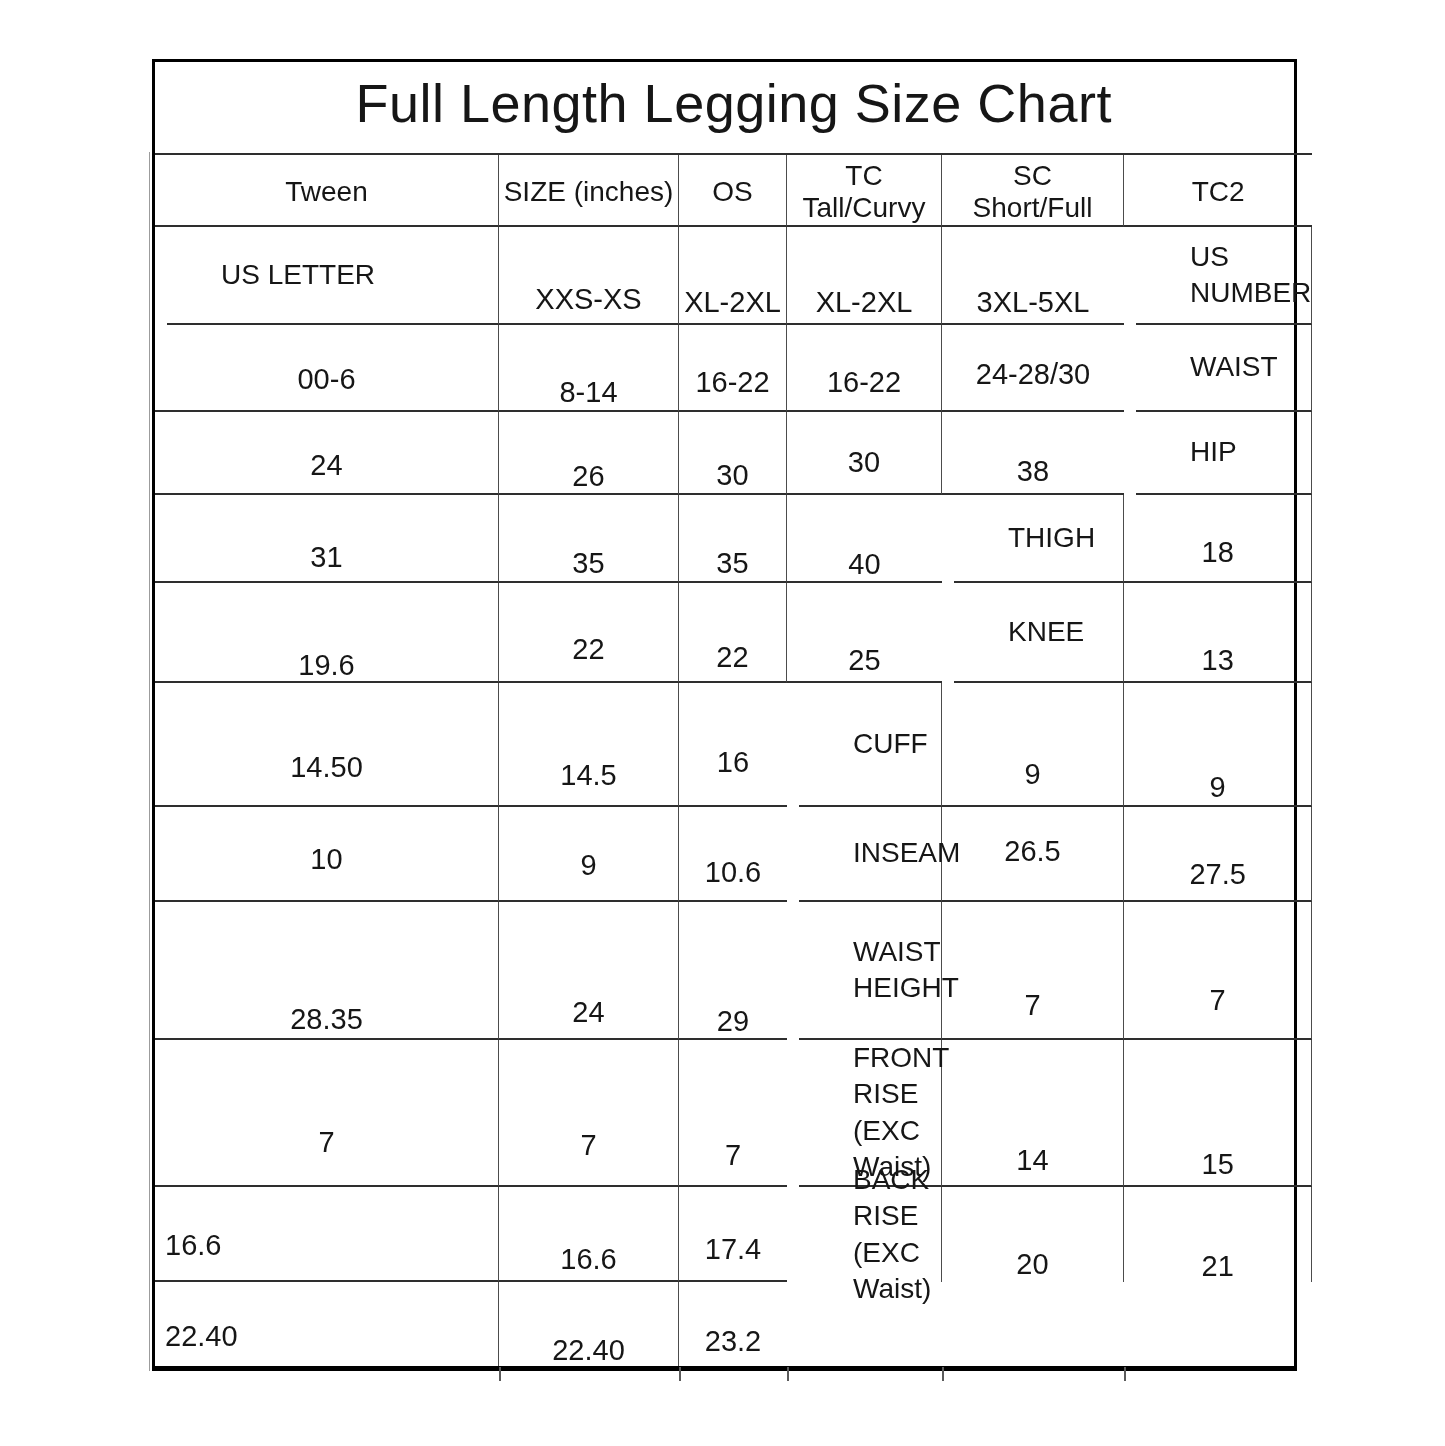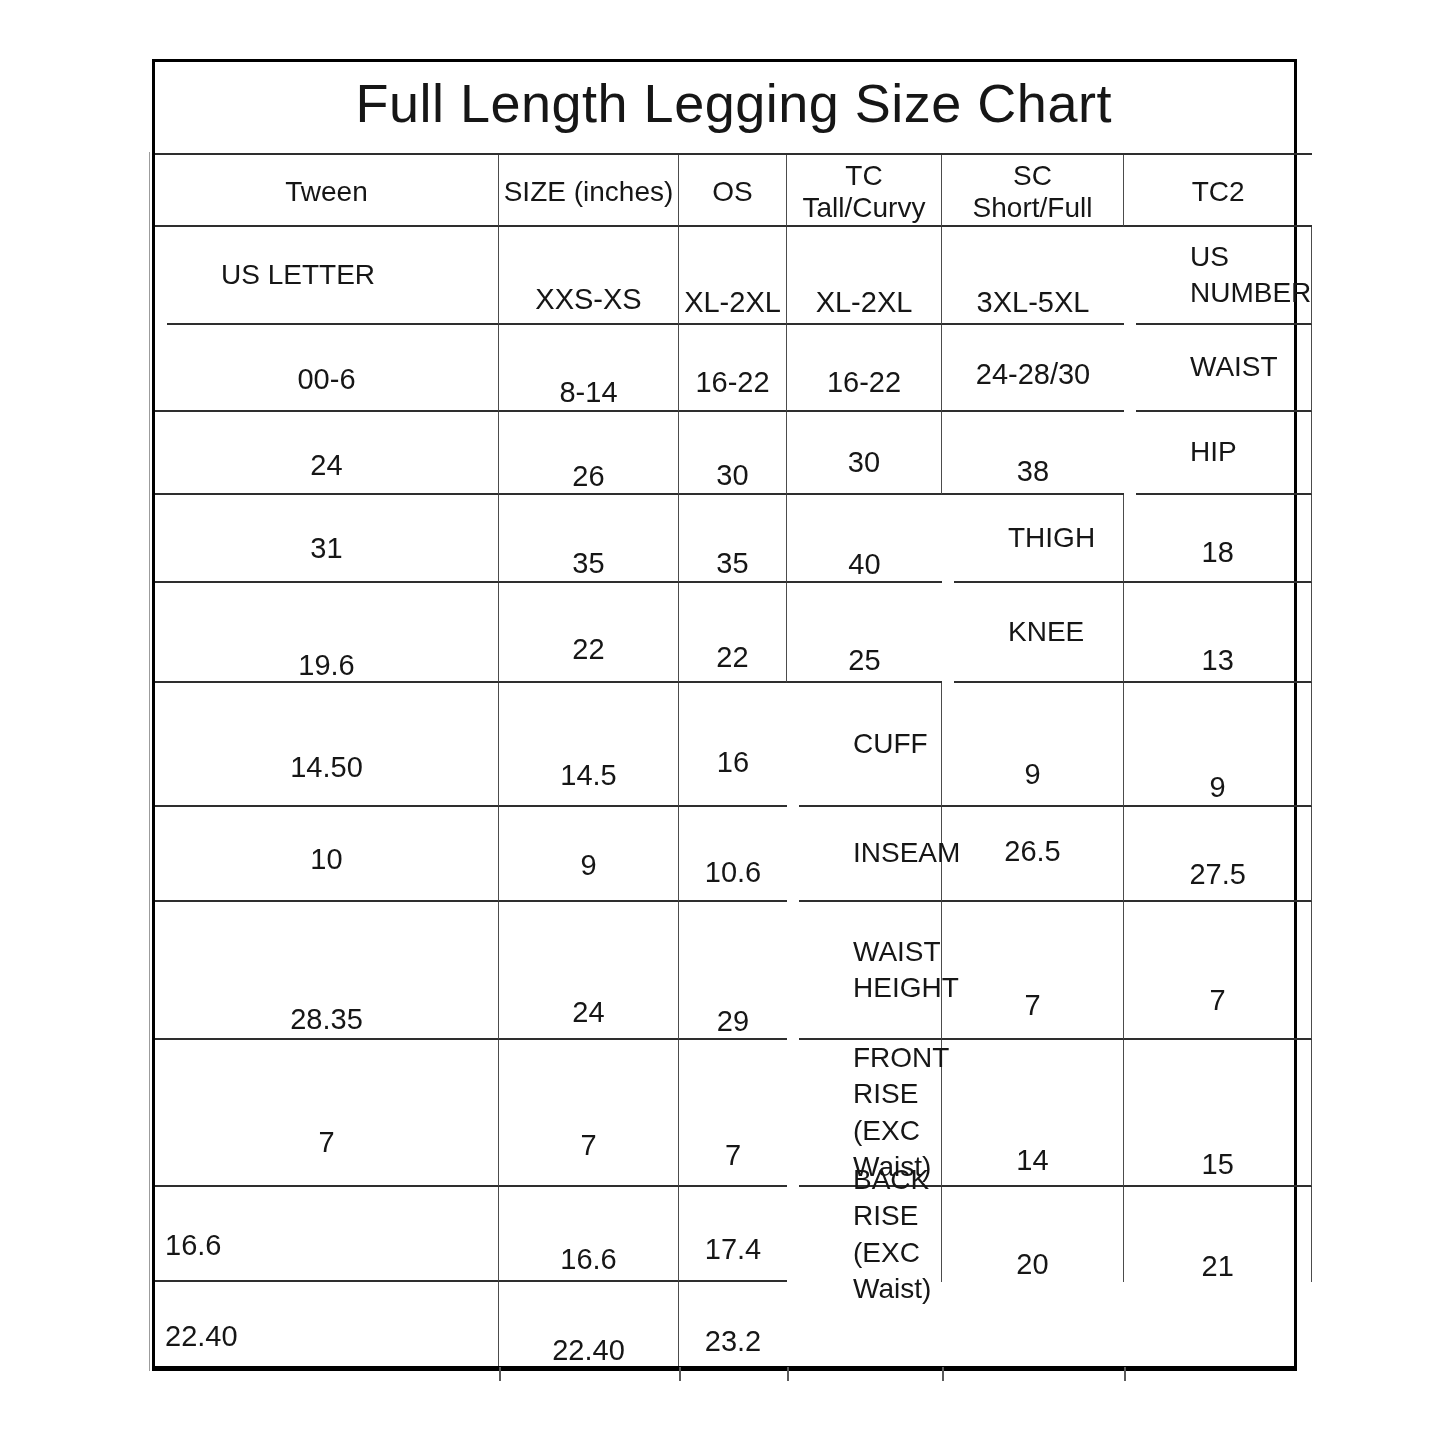--- a/index.html
+++ b/index.html
@@ -96,21 +96,21 @@
   <div class="c v lc" style="padding-bottom:21px">24-28/30</div>
 
   <div class="c l">WAIST</div>
   <div class="c v" style="padding-bottom:13px">24</div>
   <div class="c v" style="padding-bottom:2px">26</div>
   <div class="c v" style="padding-bottom:3px">30</div>
   <div class="c v" style="padding-bottom:16px">30</div>
   <div class="c v lc" style="padding-bottom:7px">38</div>
 
   <div class="c l">HIP</div>
-  <div class="c v" style="padding-bottom:18px">31</div>
+  <div class="c v" style="padding-bottom:9px">31</div>
   <div class="c v" style="padding-bottom:3px">35</div>
   <div class="c v" style="padding-bottom:3px">35</div>
   <div class="c v lc" style="padding-bottom:2px">40</div>
 
   <div class="c l">THIGH</div>
   <div class="c v" style="padding-bottom:14px">18</div>
   <div class="c v" style="padding-bottom:1px">19.6</div>
   <div class="c v" style="padding-bottom:17px">22</div>
   <div class="c v" style="padding-bottom:9px">22</div>
   <div class="c v lc" style="padding-bottom:6px">25</div>

